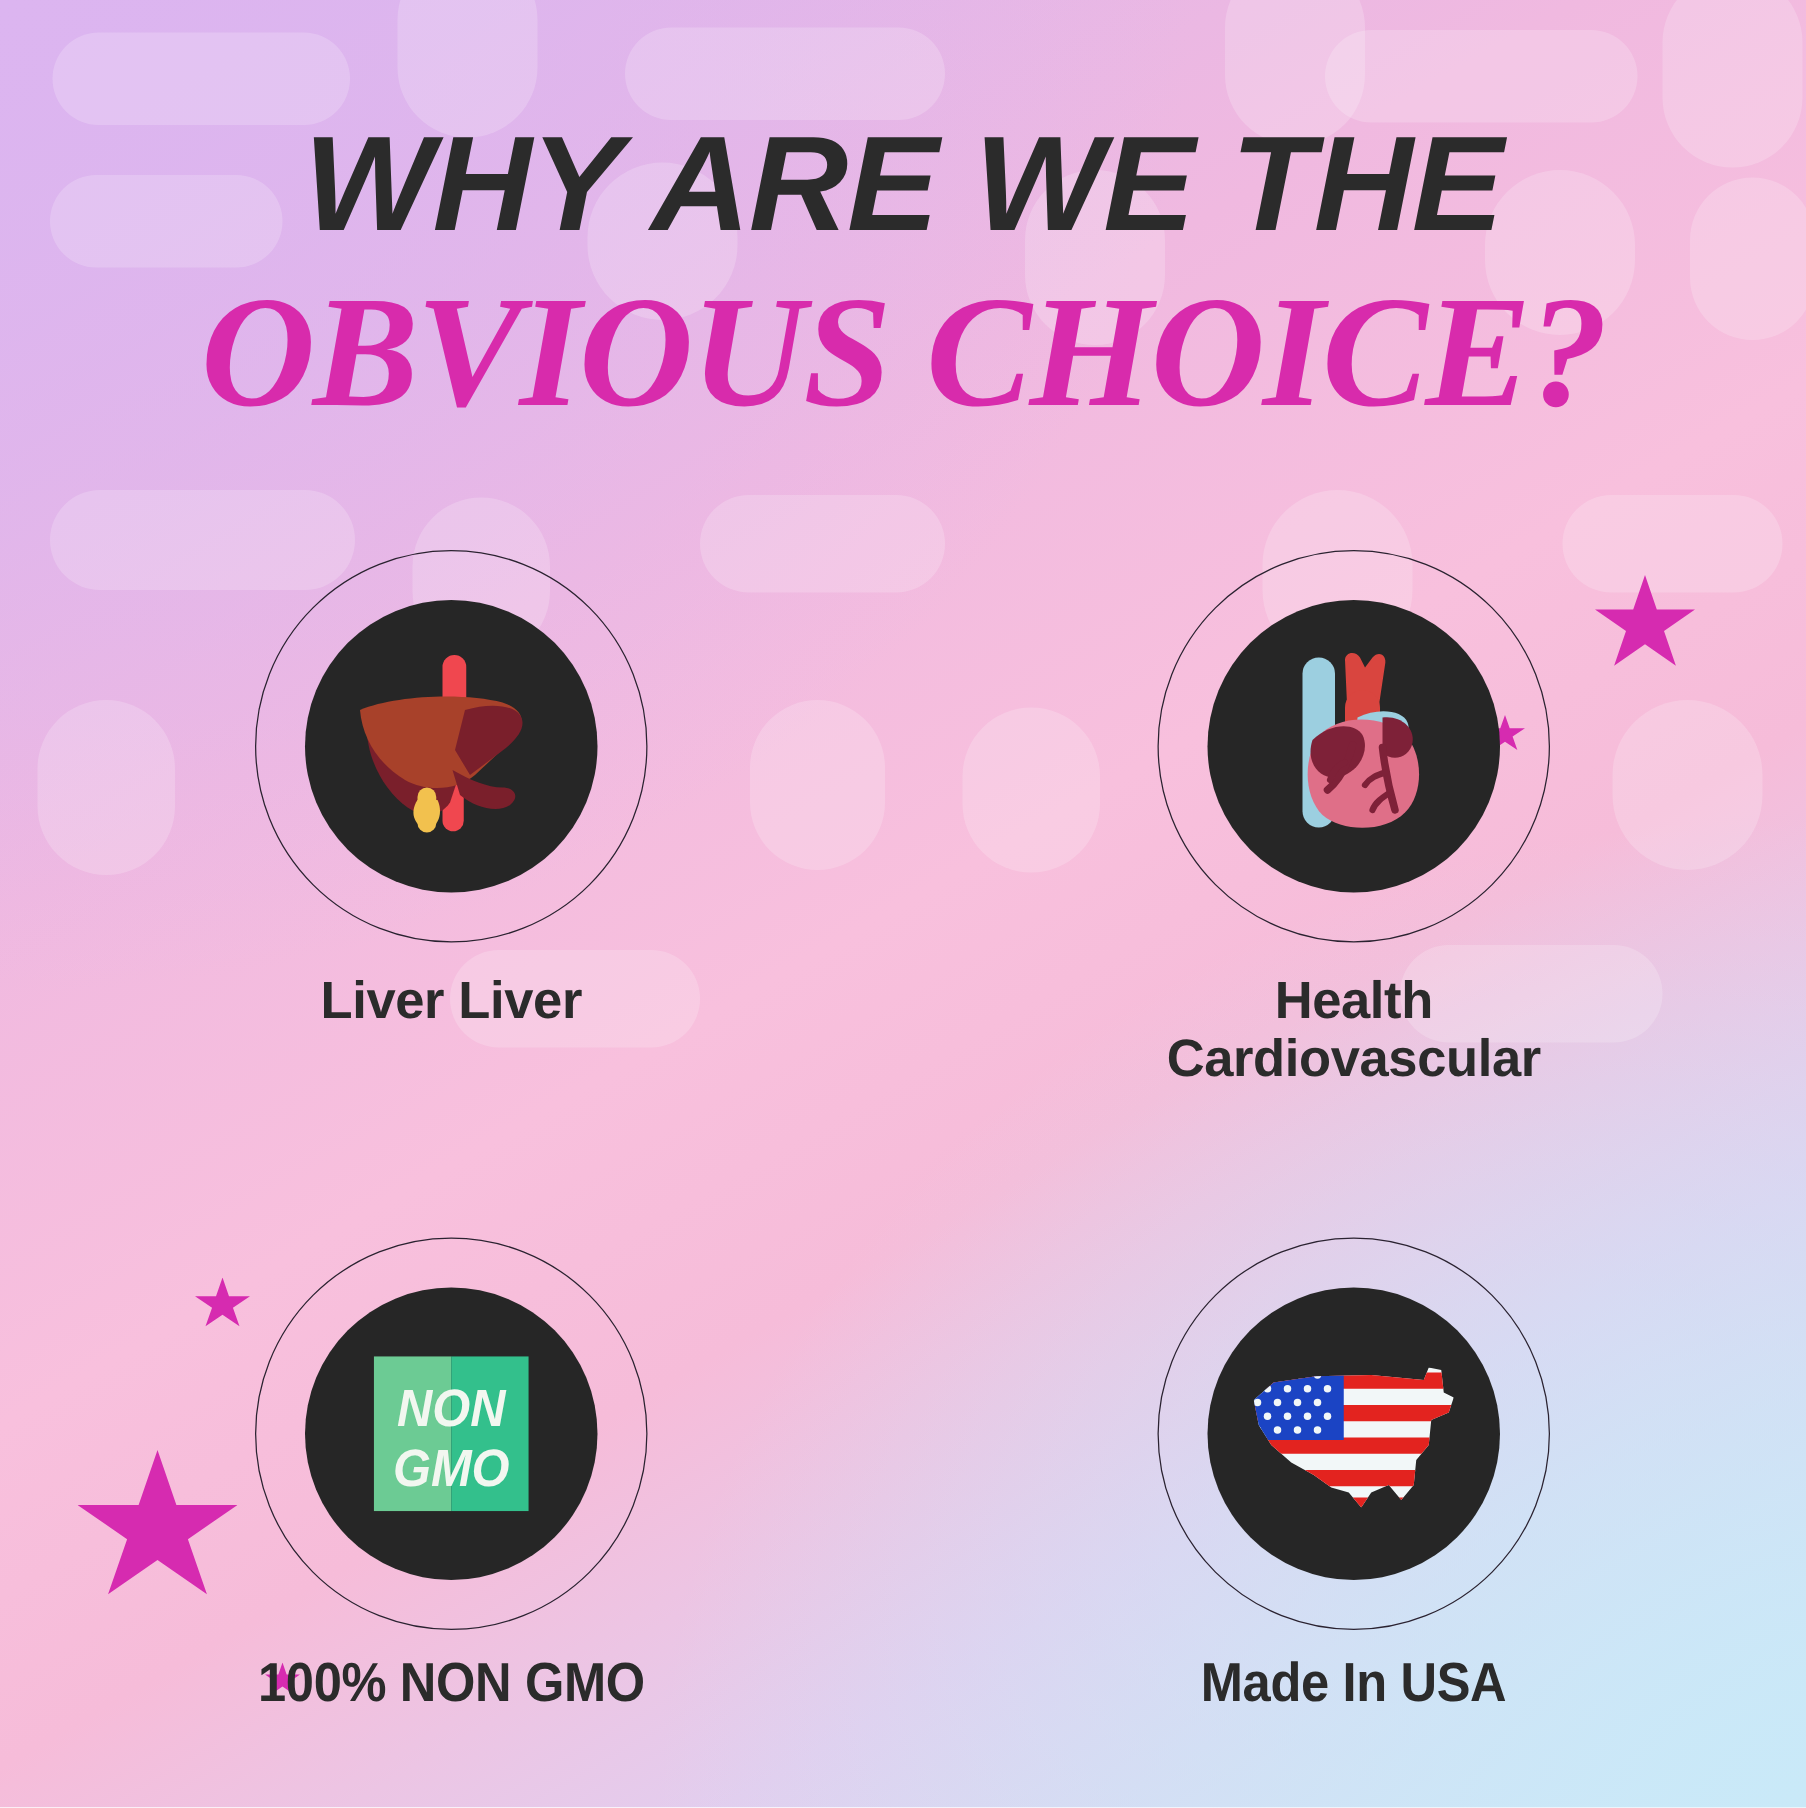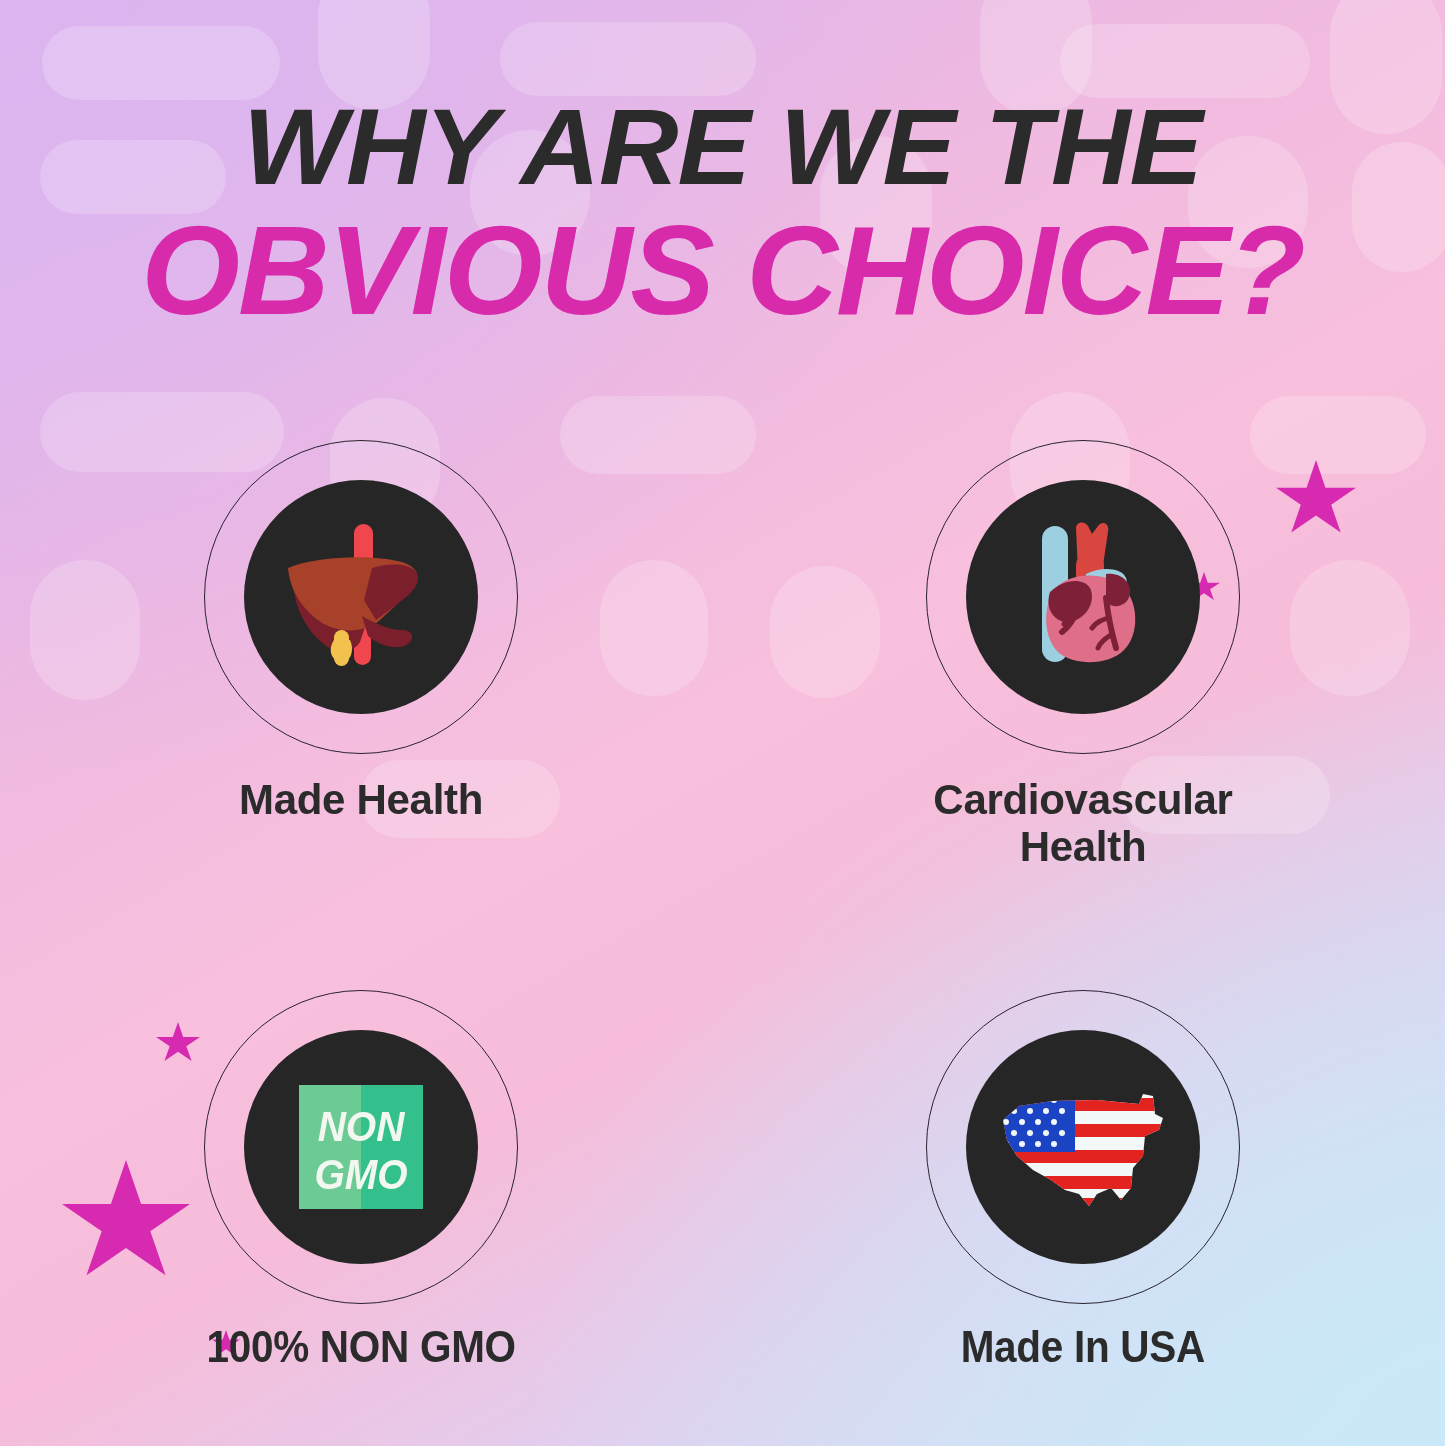--- a/index.html
+++ b/index.html
@@ -38,21 +38,22 @@
     letter-spacing:-1px;
     color:#2b2b2b;
     transform:scaleX(1.02);
   }
   .h-line2{
     display:block;
     font-size:127px;line-height:1.02;
     font-weight:bold;font-style:italic;
     letter-spacing:-2px;
     color:#d82bac;
-    margin-top:4px;
+    margin-top:16px;
+    font-family:Liberation Serif, serif;
   }
 
   
   .grid{
     position:absolute;left:0;top:440px;width:1445px;z-index:4;
   }
   .row{display:flex;}
   .cell{width:722px;display:flex;flex-direction:column;align-items:center;}
   .ring{
     width:314px;height:314px;border-radius:50%;
@@ -137,21 +138,21 @@
               <rect x="78" y="95" width="17" height="58" rx="8.5" fill="#f0474f"></rect>
               <path d="M18 58 C14 88 28 118 50 134 C62 142 76 142 84 130 L92 106 L74 74 Z" fill="#7a1f2b"></path>
               <path d="M12 56 C40 44 96 42 126 50 C142 55 146 66 136 78 L104 108 C90 120 66 122 48 112 C28 100 14 80 12 56 Z" fill="#a8412a"></path>
               <path d="M96 56 C116 50 134 52 140 60 C146 69 138 80 124 90 L100 108 L88 88 Z" fill="#7a1f2b"></path>
               <path d="M86 104 C100 112 114 118 126 118 C136 118 140 126 132 132 C122 139 104 134 92 124 Z" fill="#7a1f2b"></path>
               <path d="M58 128 C50 140 58 152 68 150 C76 148 78 136 74 128 Z" fill="#f2c14e"></path>
               <rect x="58" y="118" width="15" height="36" rx="7.5" fill="#f2c14e"></rect>
             </svg>
           </div>
         </div>
-        <div class="caption">Made Health</div>
+        <div class="caption">Liver Liver</div>
       </div>
 
       <div class="cell">
         <div class="ring">
           <div class="disc">
             <svg width="170" height="170" viewBox="0 0 170 170">
               <rect x="44" y="14" width="26" height="136" rx="13" fill="#9ccfe0"></rect>
               <path d="M78 16 C78 10 86 8 90 14 L94 22 L100 14 C105 8 112 12 110 20 L104 60 L80 60 Z" fill="#d9453f"></path>
               <rect x="78" y="40" width="28" height="98" rx="14" fill="#d9453f"></rect>
               <path d="M88 62 C104 54 124 56 128 66 C132 76 122 84 106 86 L86 84 Z" fill="#9ccfe0"></path>
@@ -160,22 +161,22 @@
               <path d="M108 62 C122 60 134 70 132 82 C130 94 116 98 108 90 Z" fill="#7e2138"></path>
               <path d="M84 84 C80 100 74 112 64 120" stroke="#7e2138" stroke-width="6" fill="none" stroke-linecap="round"></path>
               <path d="M78 98 C72 100 68 106 66 112" stroke="#7e2138" stroke-width="5" fill="none" stroke-linecap="round"></path>
               <path d="M108 86 C110 104 114 122 118 136" stroke="#7e2138" stroke-width="6" fill="none" stroke-linecap="round"></path>
               <path d="M110 106 C104 108 98 110 94 116" stroke="#7e2138" stroke-width="5" fill="none" stroke-linecap="round"></path>
               <path d="M114 122 C108 126 102 130 100 136" stroke="#7e2138" stroke-width="5" fill="none" stroke-linecap="round"></path>
             </svg>
           </div>
         </div>
         <div class="caption">
+          <div>Health</div>
           <div>Cardiovascular</div>
-          <div>Health</div>
         </div>
       </div>
     </div>
 
     <div class="row row2">
 
       <div class="cell">
         <div class="ring">
           <div class="disc">
             <svg width="124" height="124" viewBox="0 0 124 124">

